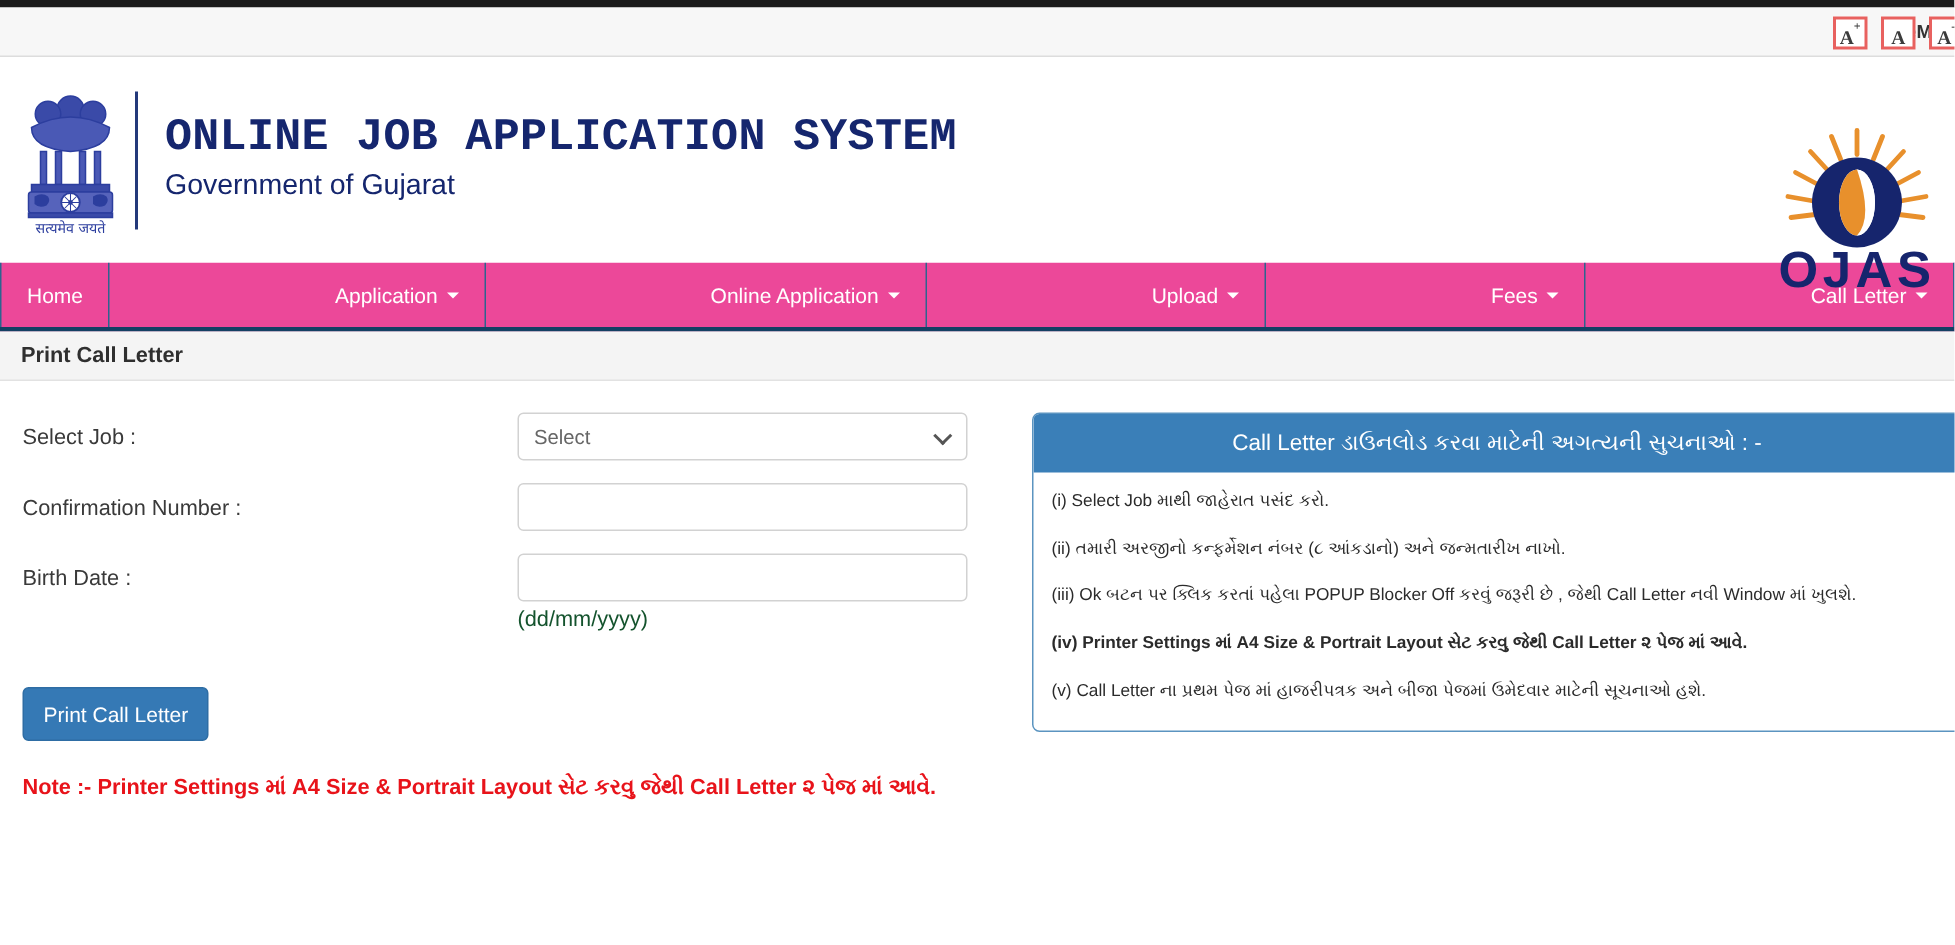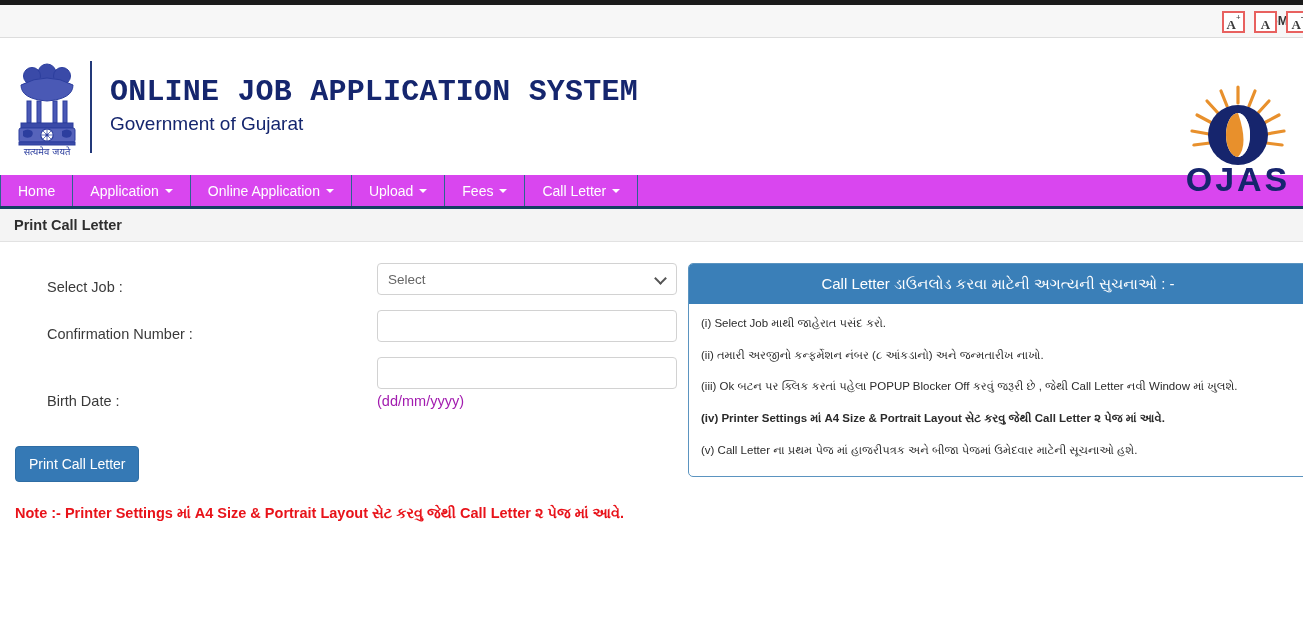--- a/index.html
+++ b/index.html
@@ -91,25 +91,26 @@
     font-family:"Liberation Sans","DejaVu Sans",sans-serif;
   }
   .ojas-logo{
     position:absolute;
     right:10px; top:45px;
     width:110px; height:118px;
   }
 
   
   .navbar{
-    background:#d946ef;
-    height:34px;
+    background:#ec4899;
+    height:46px;
     display:flex;
     align-items:stretch;
     border-bottom:3px solid #143f63;
+    justify-content:space-between;
   }
   .nav-item{
     display:flex; align-items:center;
     padding:0 17px;
     color:#ffffff;
     font-size:14px;
     text-decoration:none;
     border-right:1px solid #2c648f;
     white-space:nowrap;
     cursor:pointer;
@@ -145,23 +146,22 @@
     background:#ffffff;
     height:calc(630px - 5px - 33px - 137px - 46px - 33px);
   }
   .left-col{
     width:688px;
     padding-left:15px;
     flex:0 0 688px;
   }
   .form-row{
     display:flex;
-    align-items:flex-end;
+    align-items:flex-start;
     margin-bottom:15px;
-    margin-left:32px;
   }
   .form-label{
     width:330px;
     font-size:14.5px;
     color:#3a3a3a;
     padding-top:9px;
     flex:0 0 330px;
   }
   .field-col{ width:300px;border-radius:12px; }
   .sel,
@@ -188,21 +188,21 @@
     position:absolute;
     right:12px; top:11px;
     pointer-events:none;
     width:9px;height:9px;
     border-right:2px solid #555;
     border-bottom:2px solid #555;
     transform:rotate(45deg);
   }
   .hint{
     font-size:14.5px;
-    color:#a21caf;
+    color:#14532d;
     margin-top:4px;
   }
   .btn-primary{
     margin-top:22px;
     background:#3579b5;
     border:1px solid #2e6da4;
     border-radius:4px;
     color:#ffffff;
     font-size:14px;
     padding:9px 13px;

